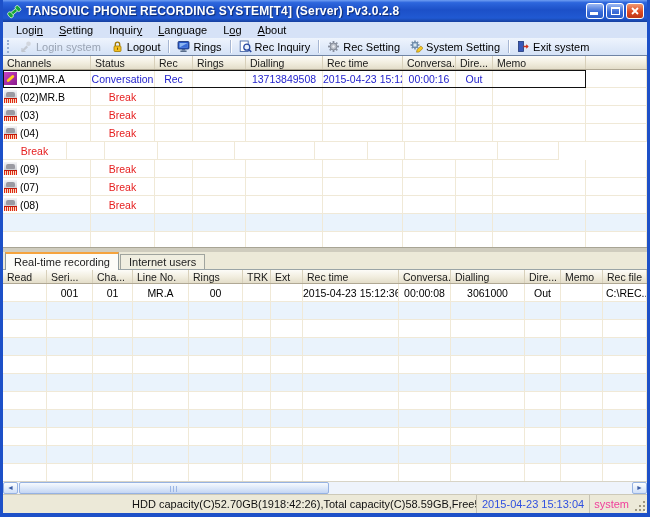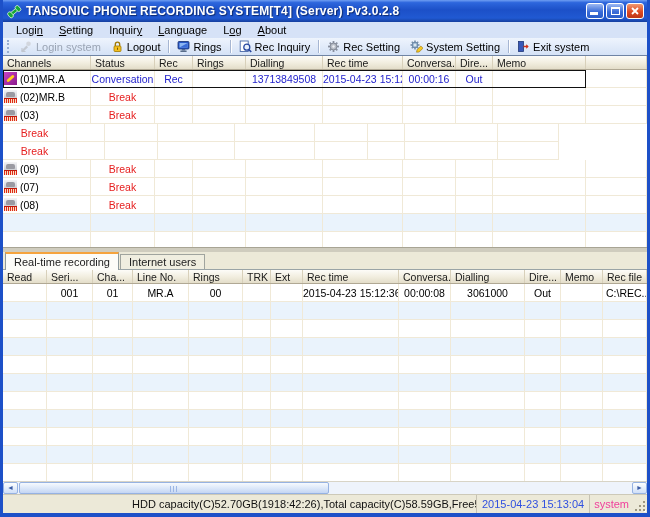--- a/index.html
+++ b/index.html
@@ -274,20 +274,24 @@
         <span class="gc" style="width: 38px;"></span>
         <span class="gc" style="width: 53px;"></span>
         <span class="gc" style="width: 77px;"></span>
         <span class="gc" style="width: 80px;"></span>
         <span class="gc" style="width: 53px;"></span>
         <span class="gc" style="width: 37px;"></span>
         <span class="gc left" style="width: 93px;"></span>
         <span class="gc" style="width: 61px;"></span>
       </div>
       <div class="grow">
+        <span class="gc chcell" style="width: 88px;">
+          <span class="chic break"></span>
+          <span>(04)</span>
+        </span>
         <span class="gc red" style="width: 64px;">Break</span>
         <span class="gc" style="width: 38px;"></span>
         <span class="gc" style="width: 53px;"></span>
         <span class="gc" style="width: 77px;"></span>
         <span class="gc" style="width: 80px;"></span>
         <span class="gc" style="width: 53px;"></span>
         <span class="gc" style="width: 37px;"></span>
         <span class="gc left" style="width: 93px;"></span>
         <span class="gc" style="width: 61px;"></span>
       </div>

